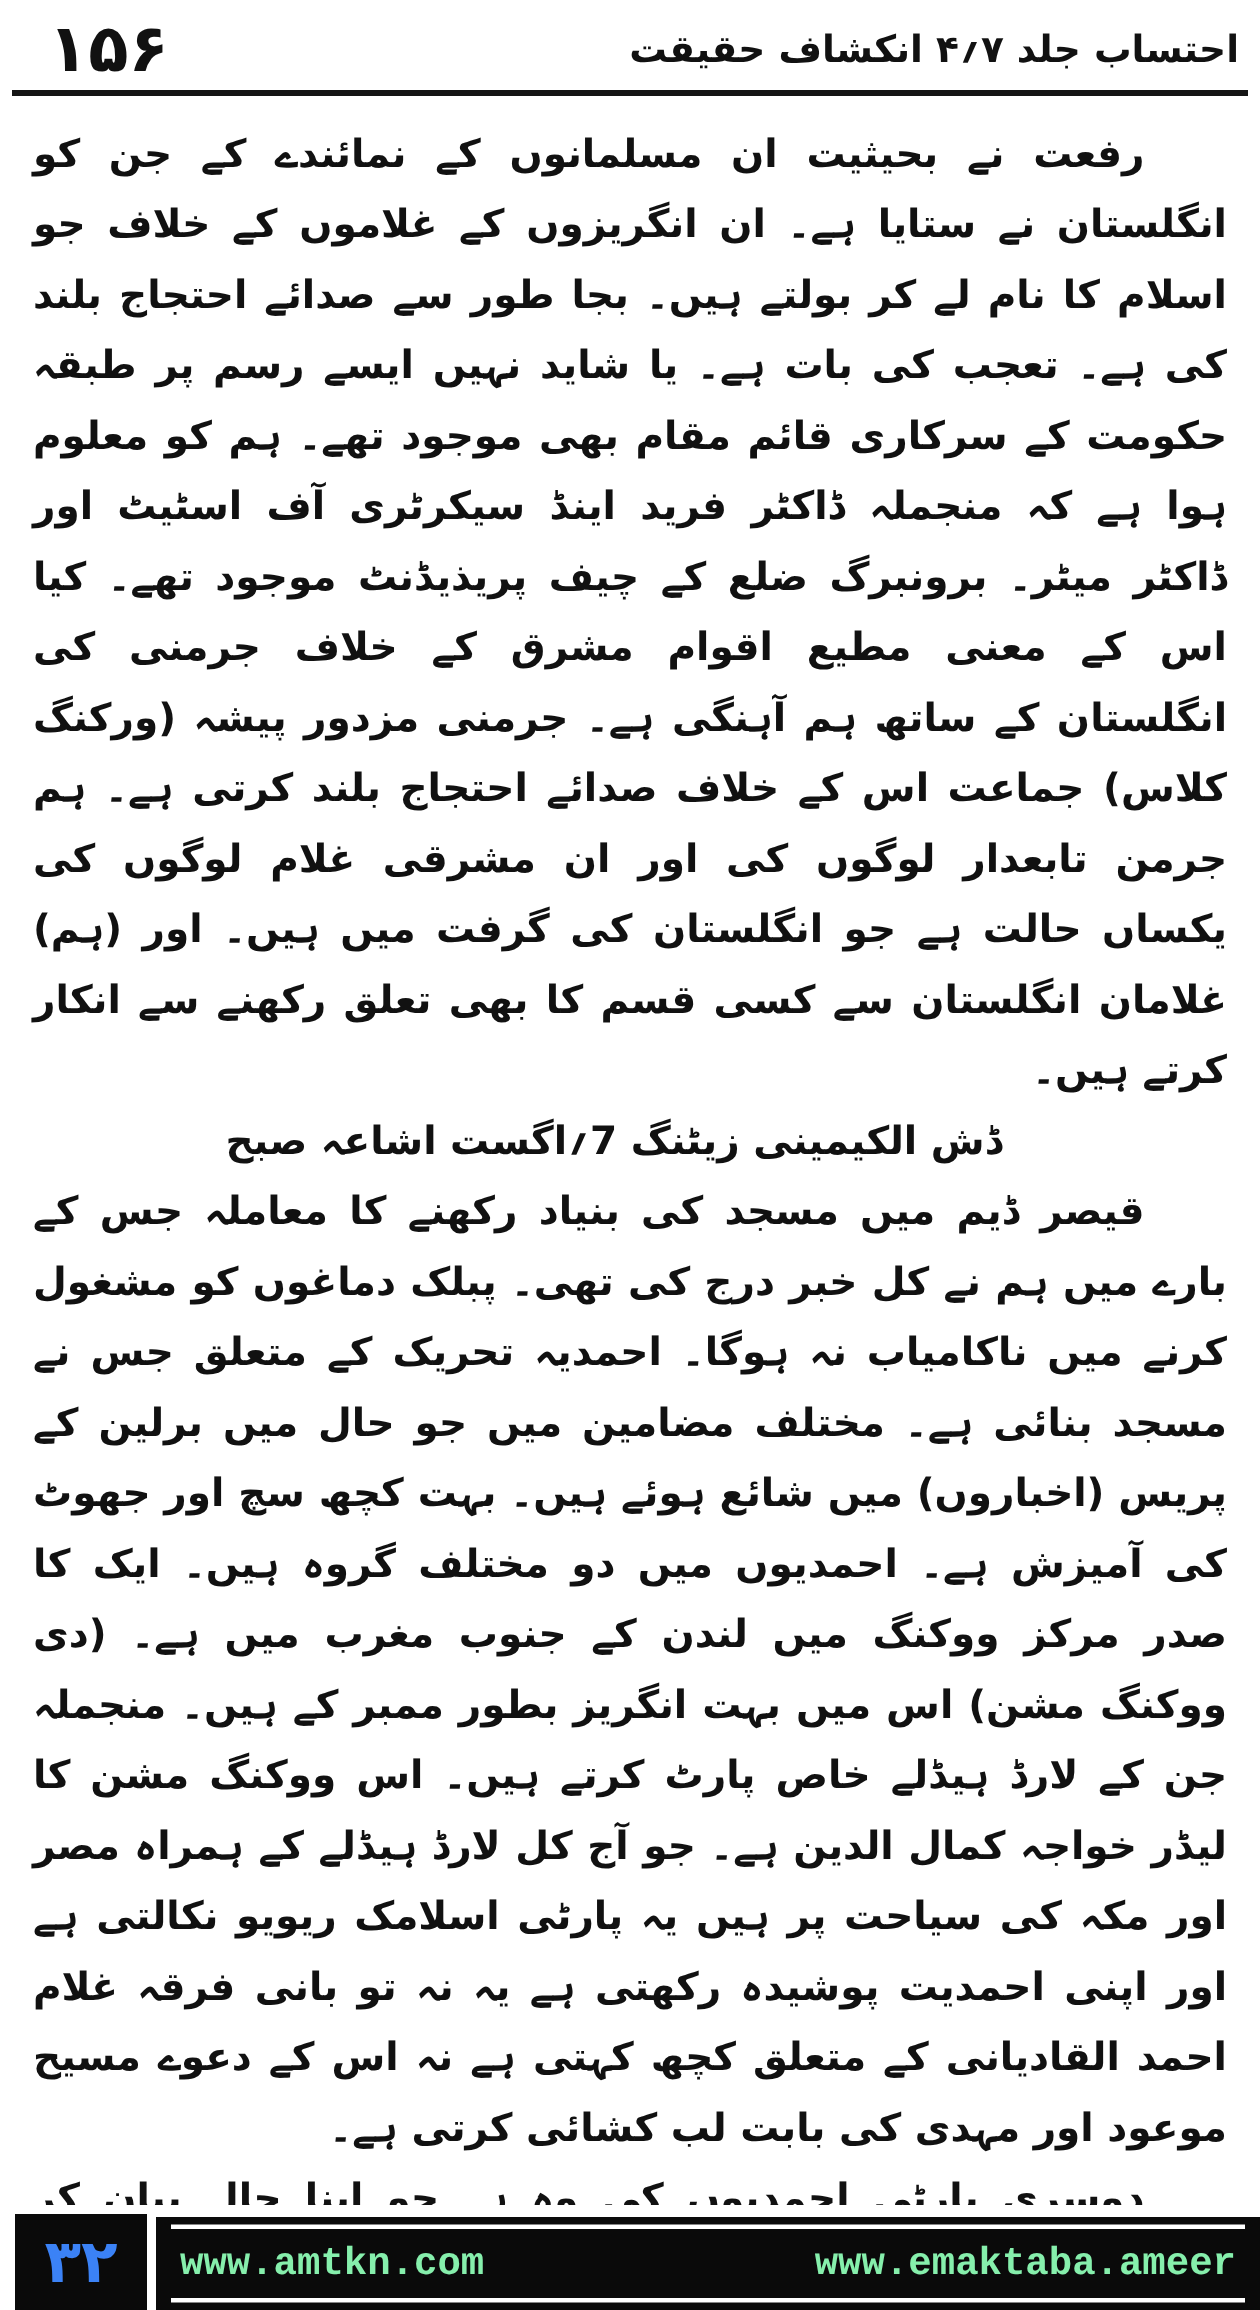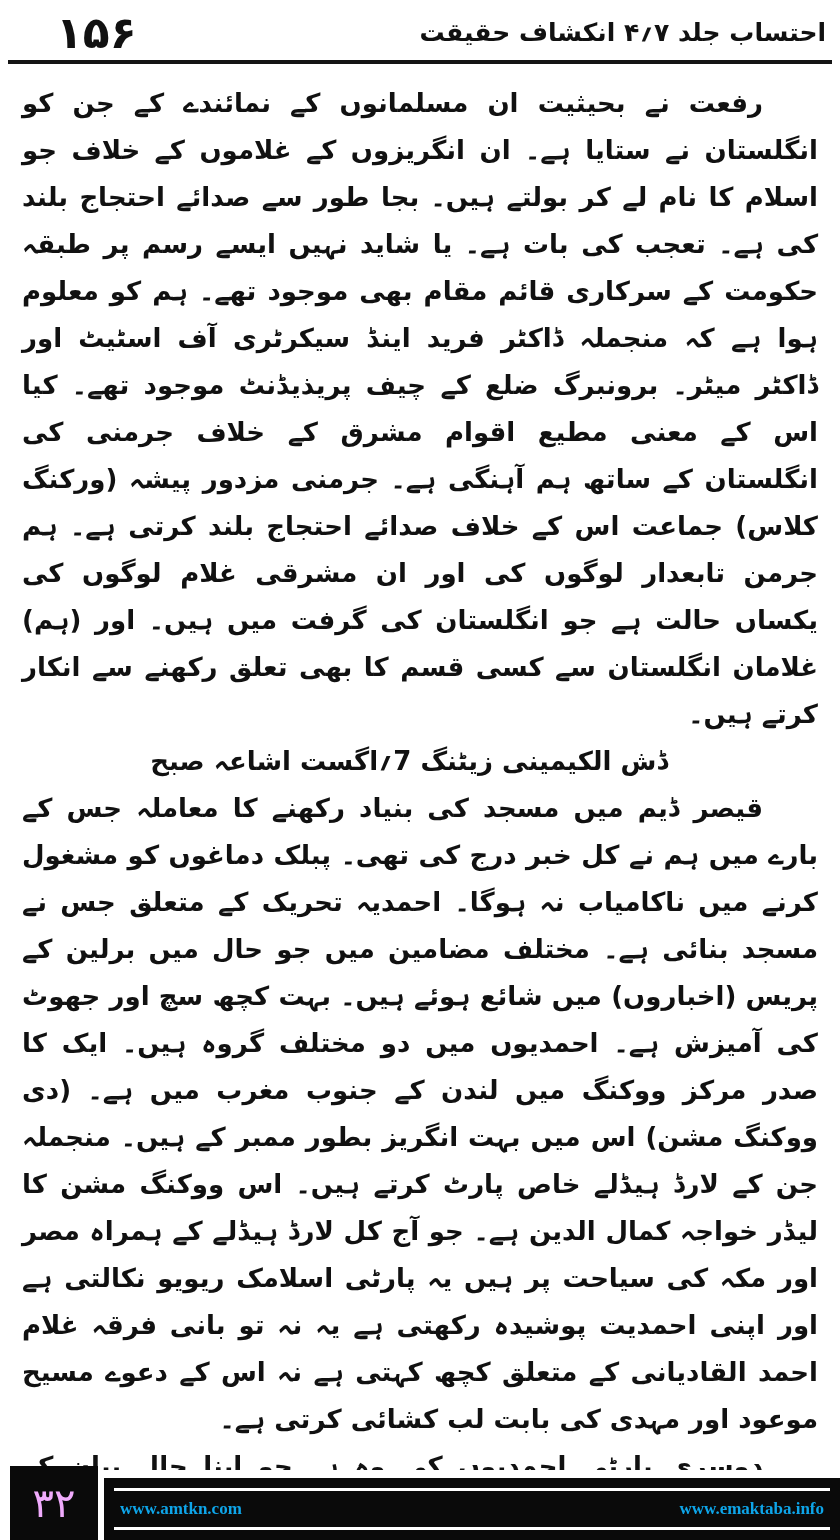--- a/index.html
+++ b/index.html
@@ -27,21 +27,21 @@
     font-family: "Liberation Sans", sans-serif;
     font-weight: bold;
     font-size: 27px;
     letter-spacing: 0.5px;
     white-space: nowrap;
   }
   .header-page-number {
     font-size: 44px;
     font-weight: bold;
     direction: rtl;
-    margin-left: 42px;
+    margin-left: 18px;
     margin-right: 40px;
     white-space: nowrap;
   }
   .header-title {
     direction: rtl;
     font-weight: bold;
     font-size: 25px;
     white-space: nowrap;
   }
   .header-rule {
@@ -70,28 +70,28 @@
   .footer {
     position: absolute;
     left: 0; right: 0; bottom: 0;
     height: 70px;
     display: flex;
     align-items: flex-end;
     background: #ffffff;
   }
   .footer-page-number-box {
     width: 88px;
-    height: 74px;
+    height: 64px;
     background: #0a0a0a;
-    color: #f0abfc;
+    color: #3b82f6;
     display: flex;
     align-items: center;
     justify-content: center;
     font-size: 40px;
-    font-weight: normal;
+    font-weight: bold;
     direction: rtl;
     margin-left: 10px;
     flex: 0 0 auto;
   }
   .footer-bar {
     flex: 1 1 auto;
     height: 62px;
     background: #0a0a0a;
     margin-left: 6px;
     display: flex;
@@ -103,24 +103,24 @@
     width: 100%;
     border-top: 3px solid #ffffff;
     border-bottom: 3px solid #ffffff;
     display: flex;
     justify-content: space-between;
     align-items: center;
     padding: 8px 6px;
     box-sizing: border-box;
   }
   .footer-link {
-    color: #0ea5e9;
-    font-family: Liberation Serif, serif;
+    color: #86efac;
+    font-family: Liberation Mono, monospace;
     font-weight: bold;
-    font-size: 17px;
+    font-size: 26px;
     white-space: nowrap;
   }
 </style>
 </head>
 <body>
 
 <div class="page">
 
   <div class="header">
     <span class="header-page-number">۱۵۶</span>
@@ -134,18 +134,18 @@
     <p class="para newspaper-heading">ڈش الکیمینی زیٹنگ 7؍اگست اشاعہ صبح</p>
     <p class="para">قیصر ڈیم میں مسجد کی بنیاد رکھنے کا معاملہ جس کے بارے میں ہم نے کل خبر درج کی تھی۔ پبلک دماغوں کو مشغول کرنے میں ناکامیاب نہ ہوگا۔ احمدیہ تحریک کے متعلق جس نے مسجد بنائی ہے۔ مختلف مضامین میں جو حال میں برلین کے پریس (اخباروں) میں شائع ہوئے ہیں۔ بہت کچھ سچ اور جھوٹ کی آمیزش ہے۔ احمدیوں میں دو مختلف گروہ ہیں۔ ایک کا صدر مرکز ووکنگ میں لندن کے جنوب مغرب میں ہے۔ (دی ووکنگ مشن) اس میں بہت انگریز بطور ممبر کے ہیں۔ منجملہ جن کے لارڈ ہیڈلے خاص پارٹ کرتے ہیں۔ اس ووکنگ مشن کا لیڈر خواجہ کمال الدین ہے۔ جو آج کل لارڈ ہیڈلے کے ہمراہ مصر اور مکہ کی سیاحت پر ہیں یہ پارٹی اسلامک ریویو نکالتی ہے اور اپنی احمدیت پوشیدہ رکھتی ہے یہ نہ تو بانی فرقہ غلام احمد القادیانی کے متعلق کچھ کہتی ہے نہ اس کے دعوے مسیح موعود اور مہدی کی بابت لب کشائی کرتی ہے۔</p>
     <p class="para">دوسری پارٹی احمدیوں کی وہ ہے جو اپنا حال بیان کر دیتی ہے۔ دونوں پارٹیاں برلین میں اپنی بنیاد قائم کرنے کی کوشش کرتی ہے۔ پہلی پارٹی کے لئے پچھلے سال کمال الدین نے جب وہ یہاں تھا موقع دیکھا تھا۔ بعد ازاں اس نے برلین میں مستقل رہائش کے لئے صدر الدین اور عبد المجید کو بھیجا۔ دوسری کھلی پارٹی کا قائم قام سیدھا اور ذاتی طور پر ہمدرد مبارک علی ہے۔ اس پچھلے نے قرآن کی دو سورتیں تلاوت کرنے کے ساتھ پچھلے دن رسم کا افتتاح کیا اور اس کے بعد بحیثیت</p>
   </div>
 
   <div class="footer">
     <div class="footer-page-number-box">۳۲</div>
     <div class="footer-bar">
       <div class="footer-bar-inner">
         <span class="footer-link">www.amtkn.com</span>
-        <span class="footer-link">www.emaktaba.info</span>
+        <span class="footer-link">www.emaktaba.ameer</span>
       </div>
     </div>
   </div>
 
 </div>
 
 </body></html>

